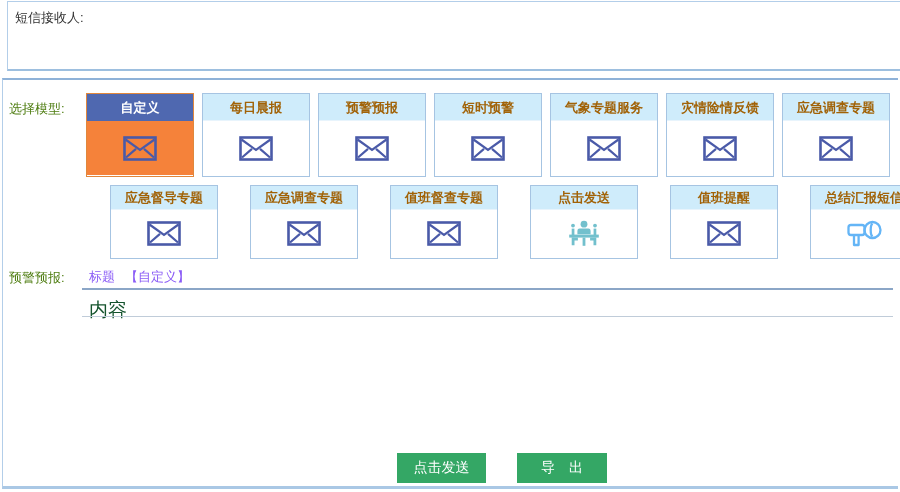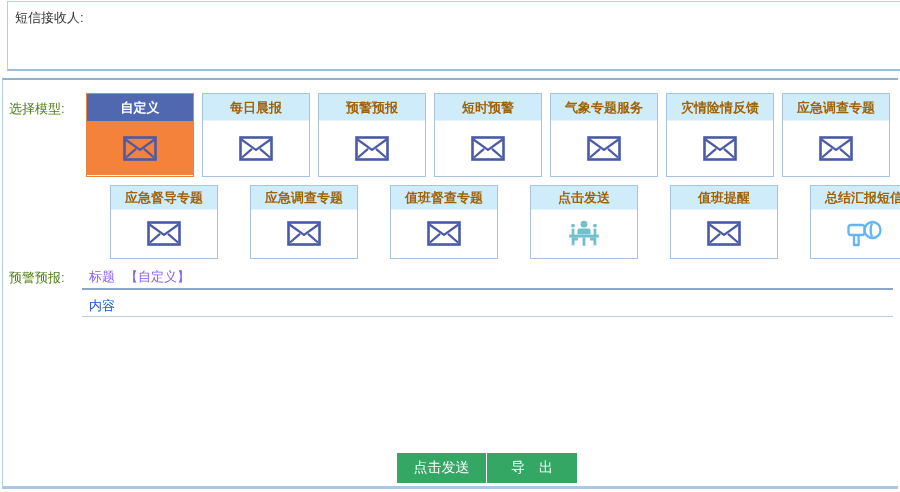--- a/index.html
+++ b/index.html
@@ -41,30 +41,30 @@
   .card.selected { border-color:#e0873c; }
   .card.selected .card-header { background:#4f68b0; color:#fff; border-bottom:none; }
   .card.selected .card-body { background:#f5823a; }
 
   
   .title-line { position:absolute; left:86px; top:188px; font-size:13px; color:#8b5cf6; }
   .title-value { margin-left:10px; }
   .rule { position:absolute; left:79px; right:5px; border:none; }
   .rule-strong { top:208px; height:2px; background:#8ba6c7; }
   .rule-light { top:236px; height:1px; background:#c0ccd9; }
-  .body-line { position:absolute; left:86px; top:217px; font-size:13px; color:#1d4ed8;font-family:Liberation Mono, monospace; }
+  .body-line { position:absolute; left:86px; top:217px; font-size:19px; color:#14532d;font-family:Liberation Mono, monospace; }
 
   
   .btn {
     position:absolute; top:373px; height:30px; border:none; cursor:pointer;
     background:#34a765; color:#fff; font-size:14px;
     font-family:"Liberation Sans", sans-serif; text-align:center;
   }
   .btn-send { left:394px; width:89px; }
-  .btn-export { left:484px; width:90px; }
+  .btn-export { left:514px; width:90px; }
 </style>
 </head>
 <body>
 
 <div class="page">
 
   <section class="recipients-panel">
     <span class="recipients-label">短信接收人:</span>
     <div class="recipients-area"></div>
   </section>

